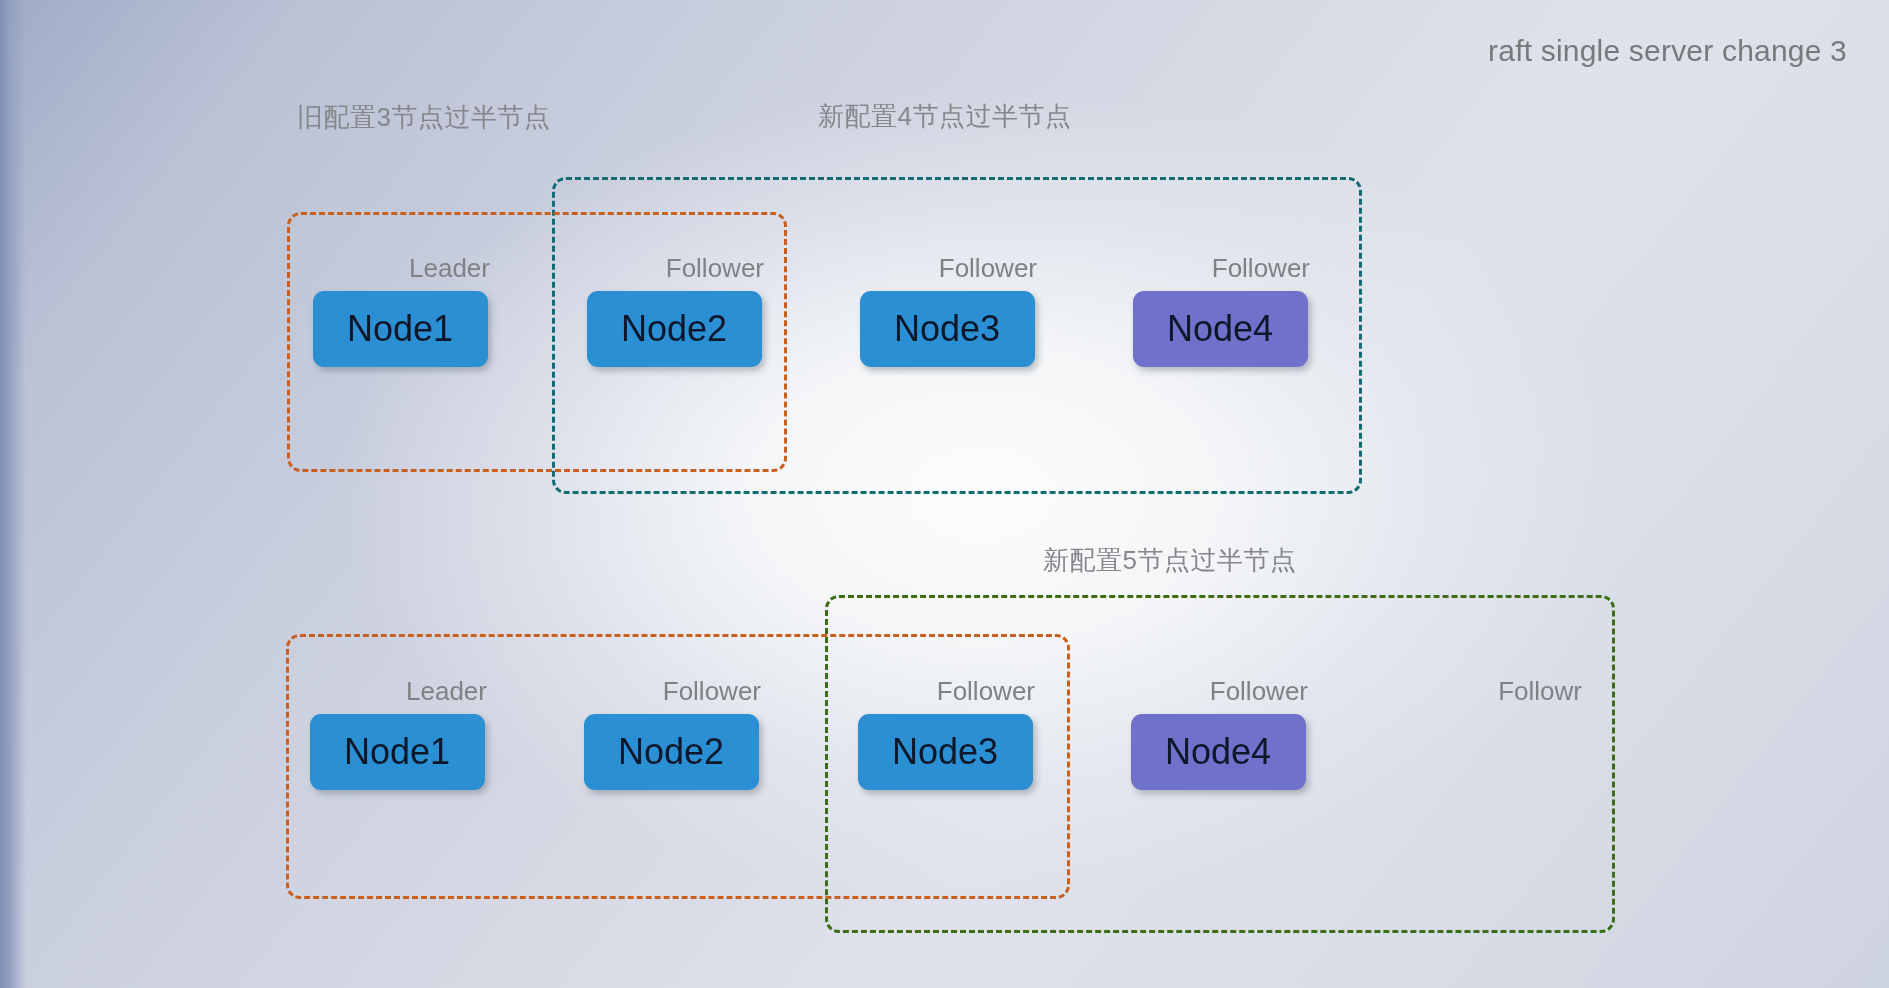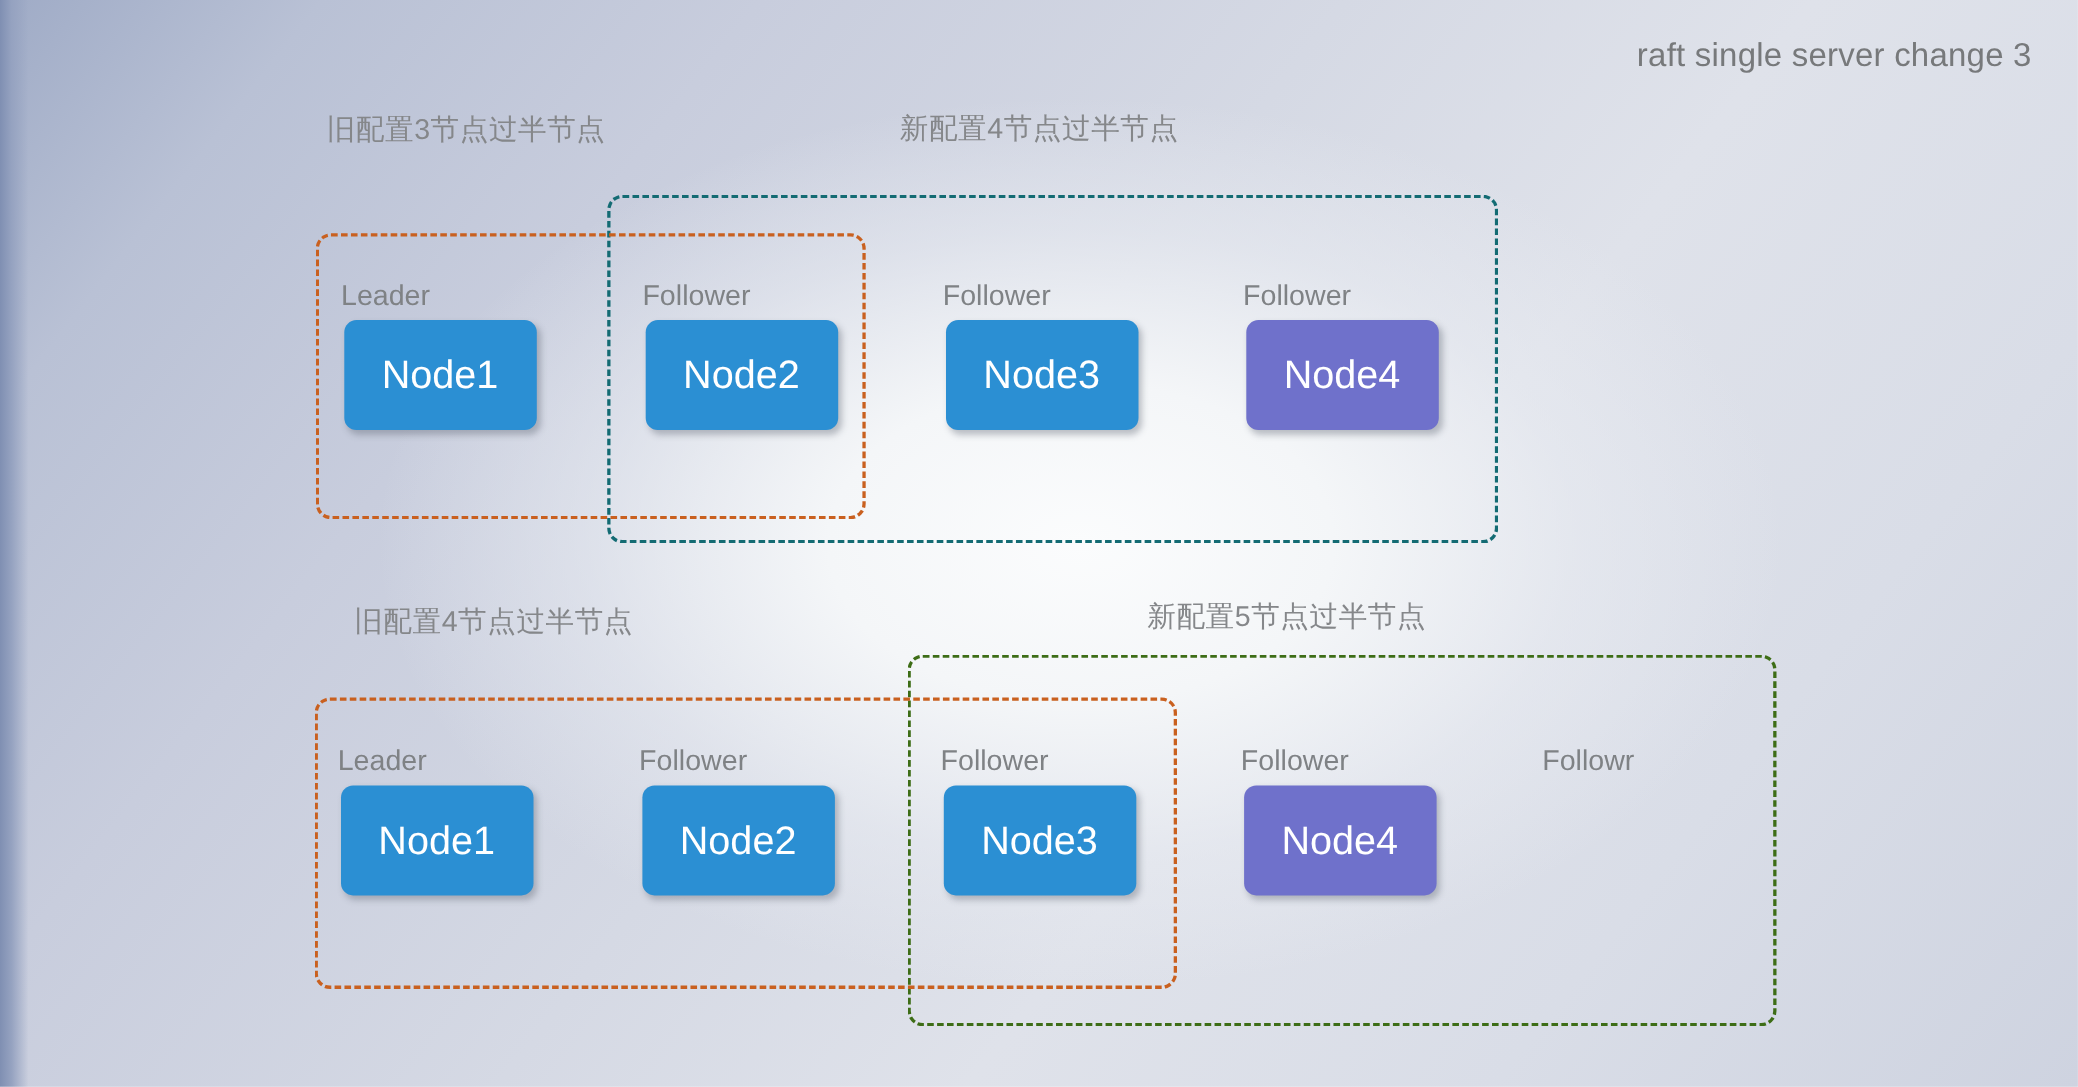--- a/index.html
+++ b/index.html
@@ -57,38 +57,38 @@
     box-sizing: border-box;
     background: transparent;
   }
   .dash-orange { border-color: #c9601f; }
   .dash-teal   { border-color: #136b73; }
   .dash-green  { border-color: #3d6d16; }
 
   .node-cell {
     position: absolute;
     width: 180px;
-    text-align: left;
+    text-align: right;
   }
   .role-label {
     font-size: 26px;
     color: #7f8285;
     margin-bottom: 10px;
     line-height: 1;
     white-space: nowrap;
   }
   .node-box {
     width: 175px;
-    height: 100px;
+    height: 76px;
     border-radius: 11px;
     display: flex;
     align-items: center;
     justify-content: center;
     font-size: 36px;
-    color: #ffffff;
+    color: #0f172a;
     box-sizing: border-box;
     box-shadow: 3px 4px 6px rgba(90,96,110,0.38);
     margin: 0 auto;
   }
   .node-blue   { background: #2b8fd3; }
   .node-purple { background: #6f71cb; }
 </style>
 </head>
 <body>
 
@@ -112,21 +112,20 @@
   </div>
   <div class="node-cell" style="left:857px; top:255px;">
     <div class="role-label">Follower</div>
     <div class="node-box node-blue">Node3</div>
   </div>
   <div class="node-cell" style="left:1130px; top:255px;">
     <div class="role-label">Follower</div>
     <div class="node-box node-purple">Node4</div>
   </div>
 
-  <div class="group-label" style="left:322px; top:548px;">旧配置4节点过半节点</div>
   <div class="group-label" style="left:1043px; top:543px;">新配置5节点过半节点</div>
 
   <div class="dash-box dash-green" style="left:825px; top:595px; width:790px; height:338px;"></div>
   <div class="dash-box dash-orange" style="left:286px; top:634px; width:784px; height:265px;"></div>
 
   <div class="node-cell" style="left:307px; top:678px;">
     <div class="role-label">Leader</div>
     <div class="node-box node-blue">Node1</div>
   </div>
   <div class="node-cell" style="left:581px; top:678px;">

